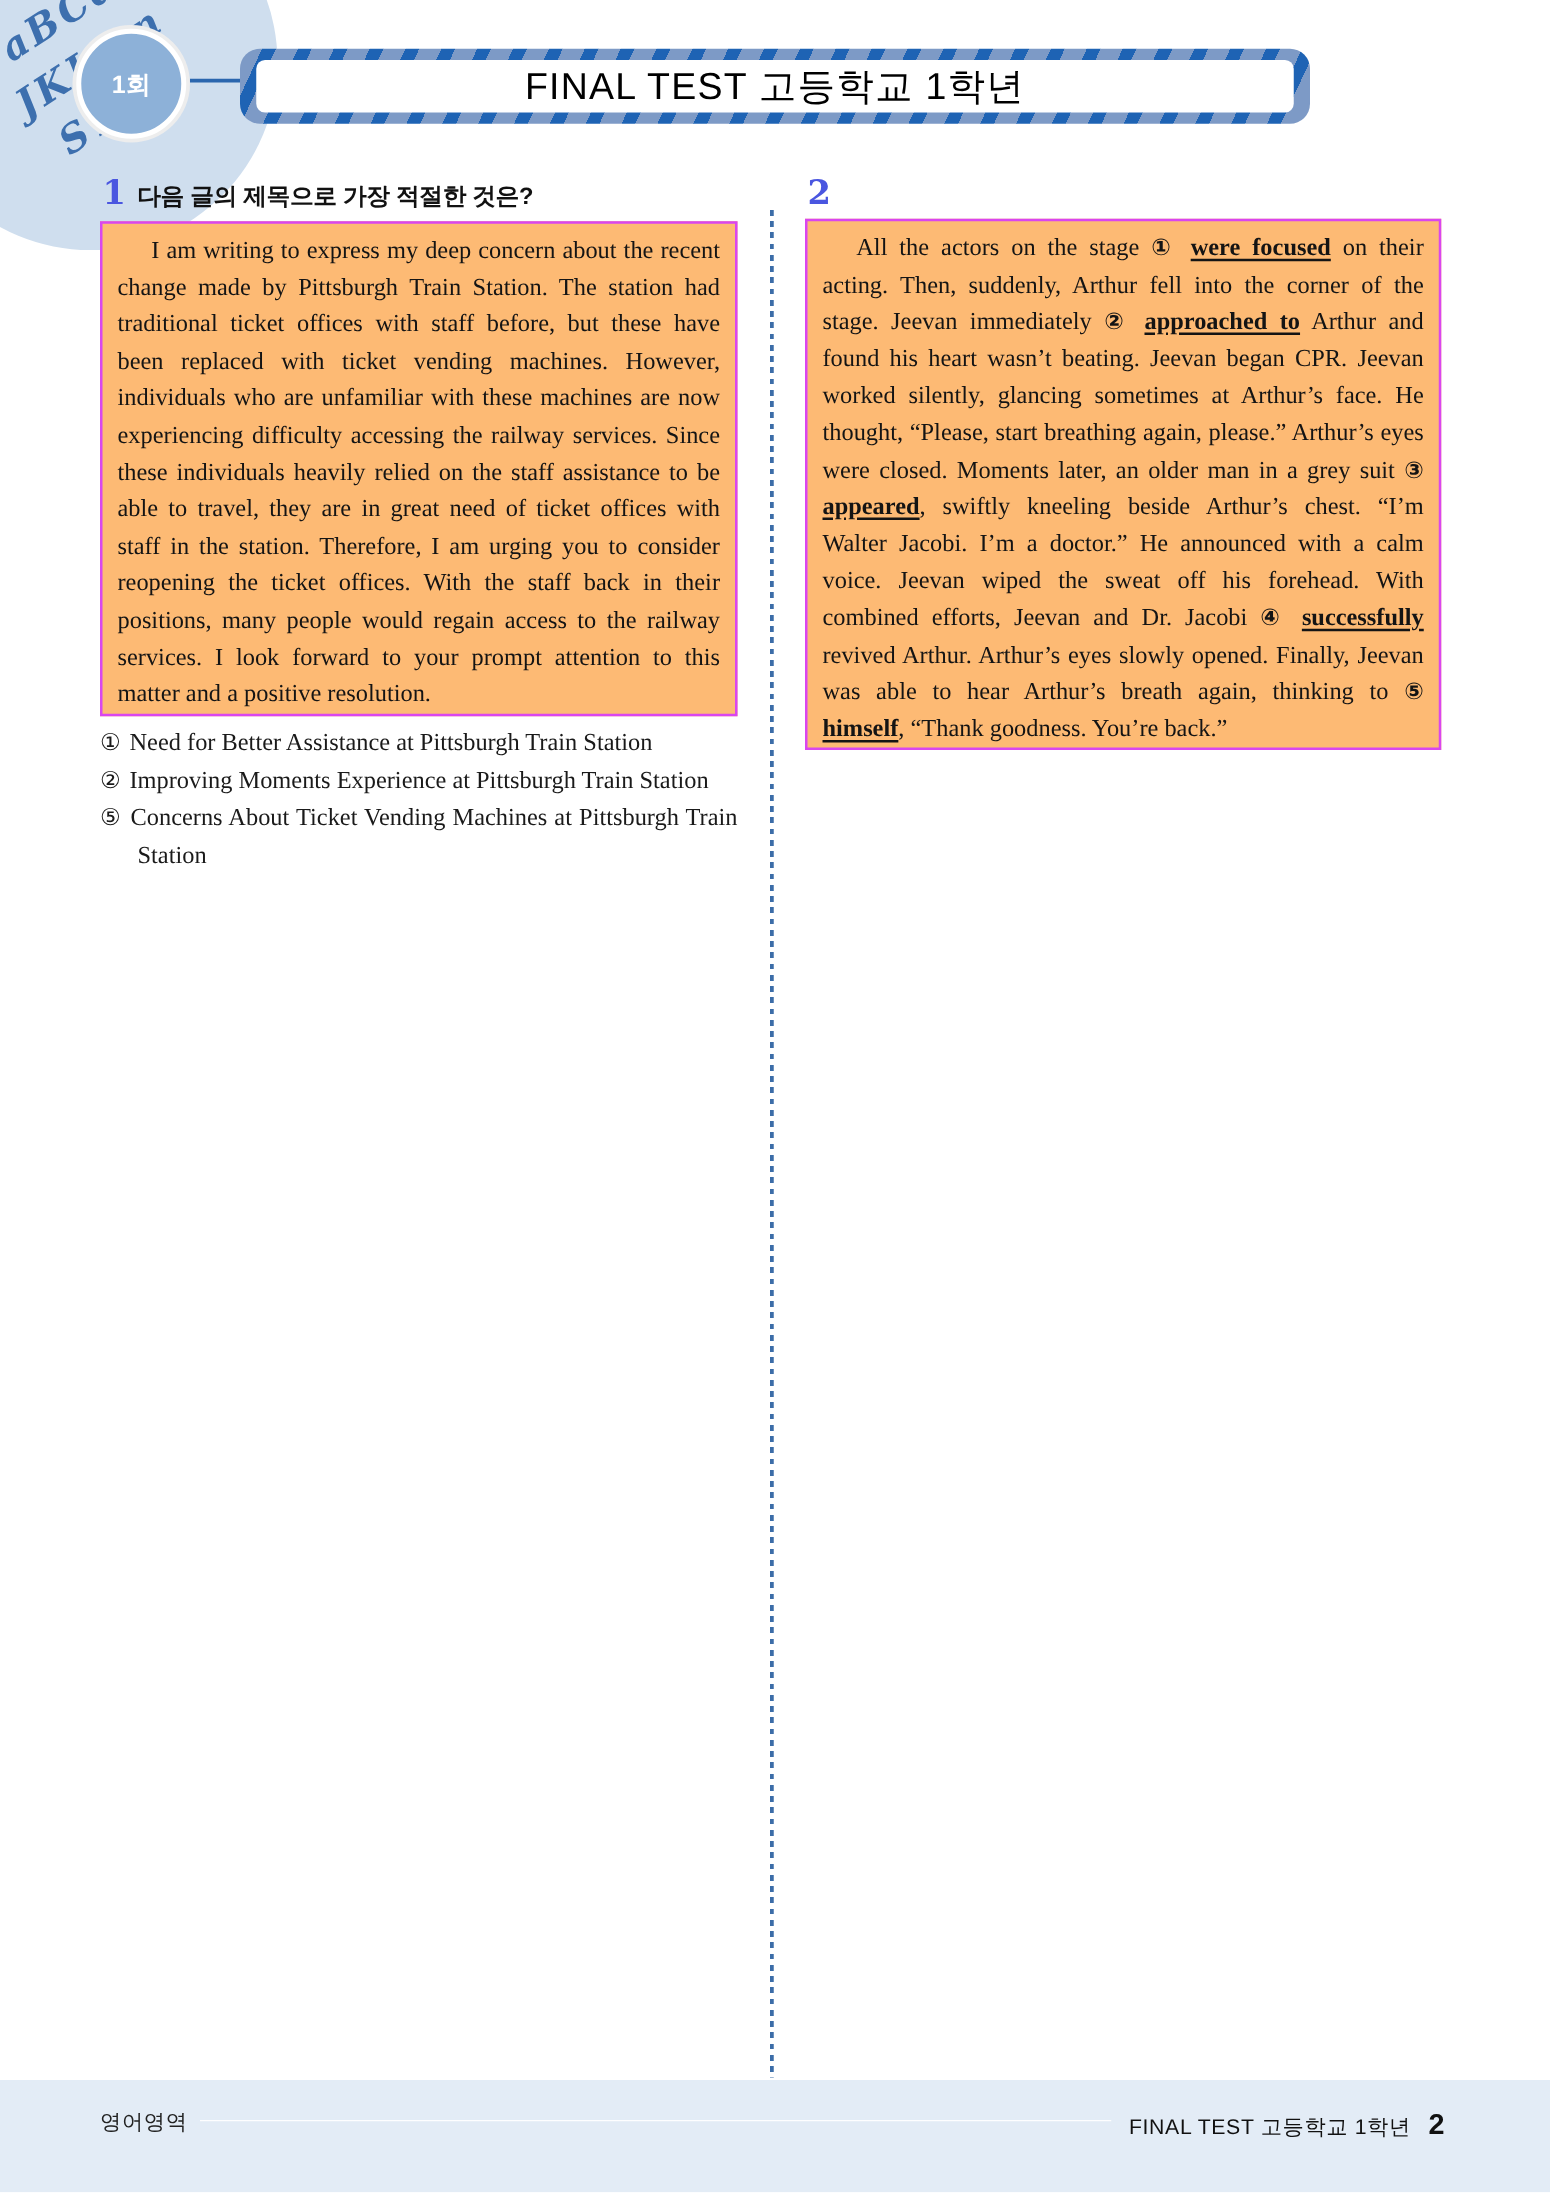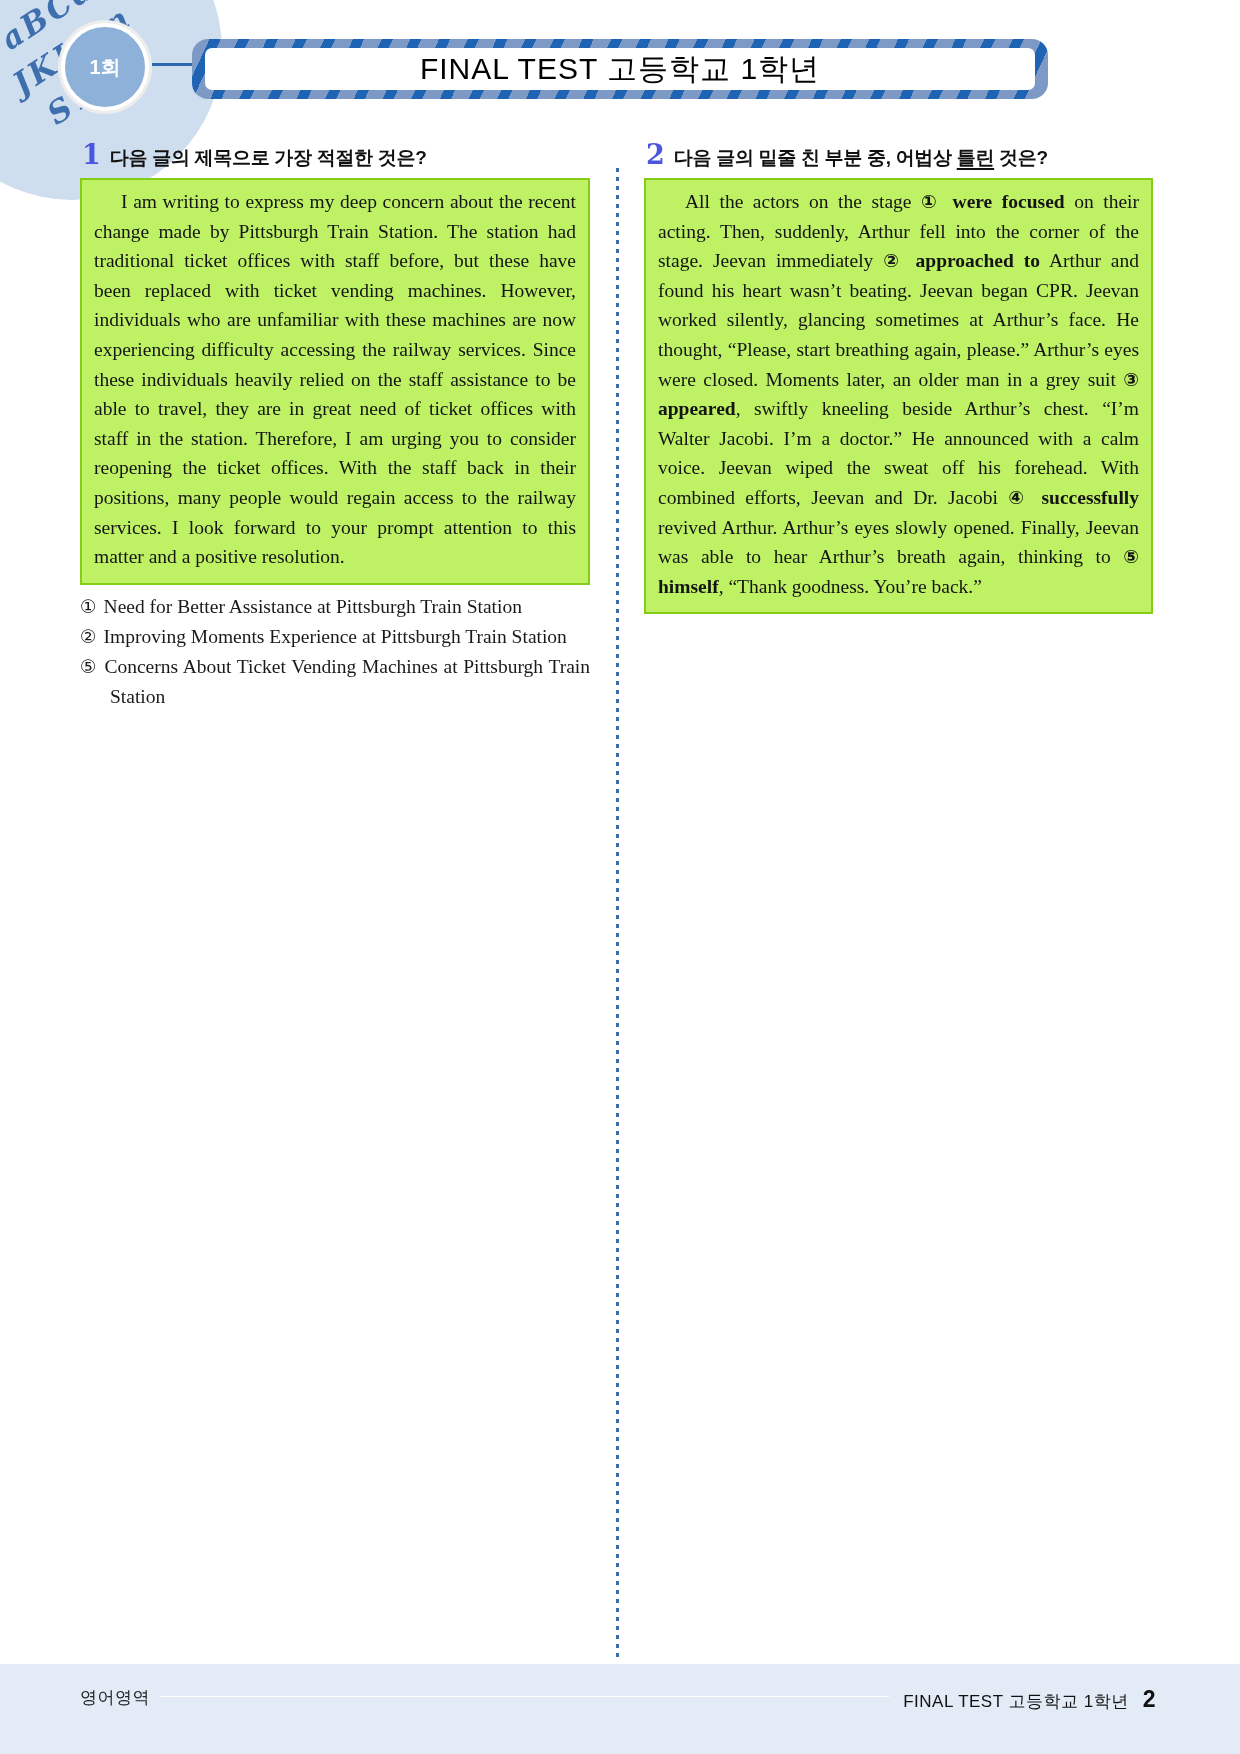--- a/index.html
+++ b/index.html
@@ -61,28 +61,28 @@
     font-family:"DejaVu Serif", serif; font-weight:bold; font-size:27px; line-height:1;
     color:#4a56e0;
   }
   .q-prompt {
     font-family:"Liberation Sans", sans-serif; font-weight:bold; font-size:19px; color:#111;
     letter-spacing:-0.3px;
     text-align:center;
   }
 
   .passage-box {
-    border:2px solid #84cc16; background:#bef264;
-    padding:7px 12px 11px 12px;
+    border:2px solid #d946ef; background:#fdba74;
+    padding:7px 12px 0 12px;
     font-size:19.5px; line-height:29.6px; text-align:justify; color:#141414;
   }
   .passage-box .first-indent { text-indent:27px; }
 
   .seg-n  {}
-  .seg-bu { font-weight:bold; text-decoration-thickness:1.5px; text-underline-offset:3px; }
+  .seg-bu { font-weight:bold; text-decoration:underline; text-decoration-thickness:1.5px; text-underline-offset:3px; }
   .seg-num{ font-weight:bold; font-family:"DejaVu Sans", sans-serif; font-size:18.5px; }
   .seg-u  { text-decoration:underline; text-decoration-thickness:1.5px; text-underline-offset:4px; }
 
   .options { margin-top:7px; font-size:19.5px; line-height:29.6px; }
   .opt { padding-left:30px; text-indent:-30px; text-align:justify; margin-bottom:0.5px; }
   .opt-num { font-family:"DejaVu Sans", sans-serif; font-size:18.5px; margin-right:7px; }
 
   
   .footer {
     position:absolute; left:0; bottom:0; width:1240px; height:90px;
@@ -132,21 +132,20 @@
     <div class="options">
         <div class="opt"><span class="opt-num">①</span><span>Need for Better Assistance at Pittsburgh Train Station</span></div>
         <div class="opt"><span class="opt-num">②</span><span>Improving Moments Experience at Pittsburgh Train Station</span></div>
         <div class="opt"><span class="opt-num">⑤</span><span>Concerns About Ticket Vending Machines at Pittsburgh Train Station</span></div>
       </div>
   </div>
 
   <div class="col col-right">
     <div class="q-header">
       <span class="q-num">2</span>
-      <span class="q-prompt"><span class="seg-n">다음 글의 밑줄 친 부분 중, 어법상 </span><span class="seg-u">틀린</span><span class="seg-n"> 것은?</span></span>
     </div>
     <div class="passage-box">
       <div class="first-indent"><span class="seg-n">All the actors on the stage </span><span class="seg-num">① </span><span class="seg-bu">were focused</span><span class="seg-n"> on their acting. Then, suddenly, Arthur fell into the corner of the stage. Jeevan immediately </span><span class="seg-num">② </span><span class="seg-bu">approached to</span><span class="seg-n"> Arthur and found his heart wasn’t beating. Jeevan began CPR. Jeevan worked silently, glancing sometimes at Arthur’s face. He thought, “Please, start breathing again, please.” Arthur’s eyes were closed. Moments later, an older man in a grey suit </span><span class="seg-num">③ </span><span class="seg-bu">appeared</span><span class="seg-n">, swiftly kneeling beside Arthur’s chest. “I’m Walter Jacobi. I’m a doctor.” He announced with a calm voice. Jeevan wiped the sweat off his forehead. With combined efforts, Jeevan and Dr. Jacobi </span><span class="seg-num">④ </span><span class="seg-bu">successfully</span><span class="seg-n"> revived Arthur. Arthur’s eyes slowly opened. Finally, Jeevan was able to hear Arthur’s breath again, thinking to </span><span class="seg-num">⑤ </span><span class="seg-bu">himself</span><span class="seg-n">, “Thank goodness. You’re back.”</span></div>
     </div>
   </div>
 
   <div class="footer">
     <span class="footer-left">영어영역</span>
     <span class="footer-line"></span>
     <span class="footer-right">

